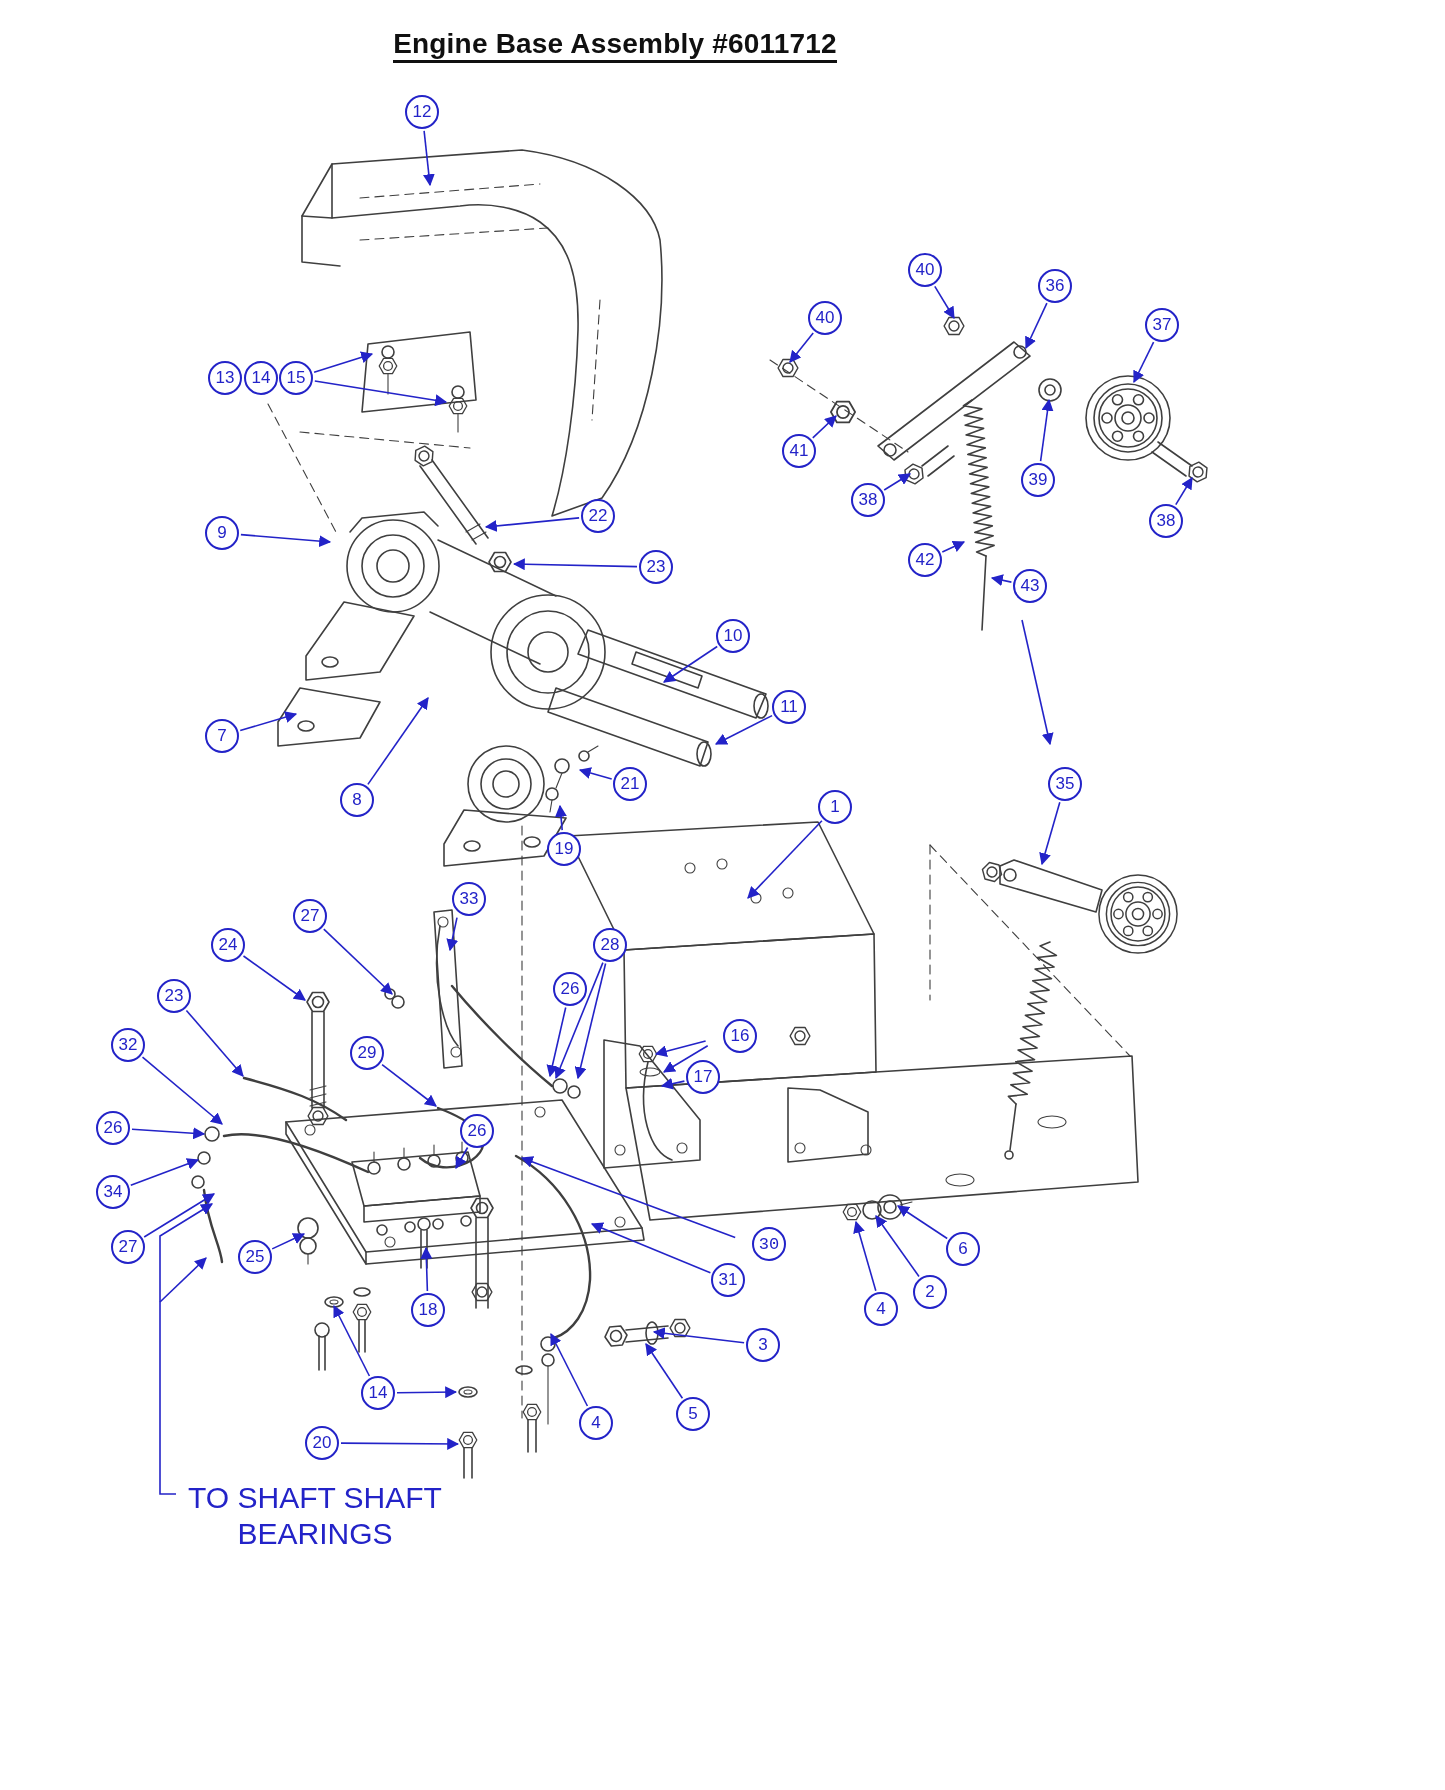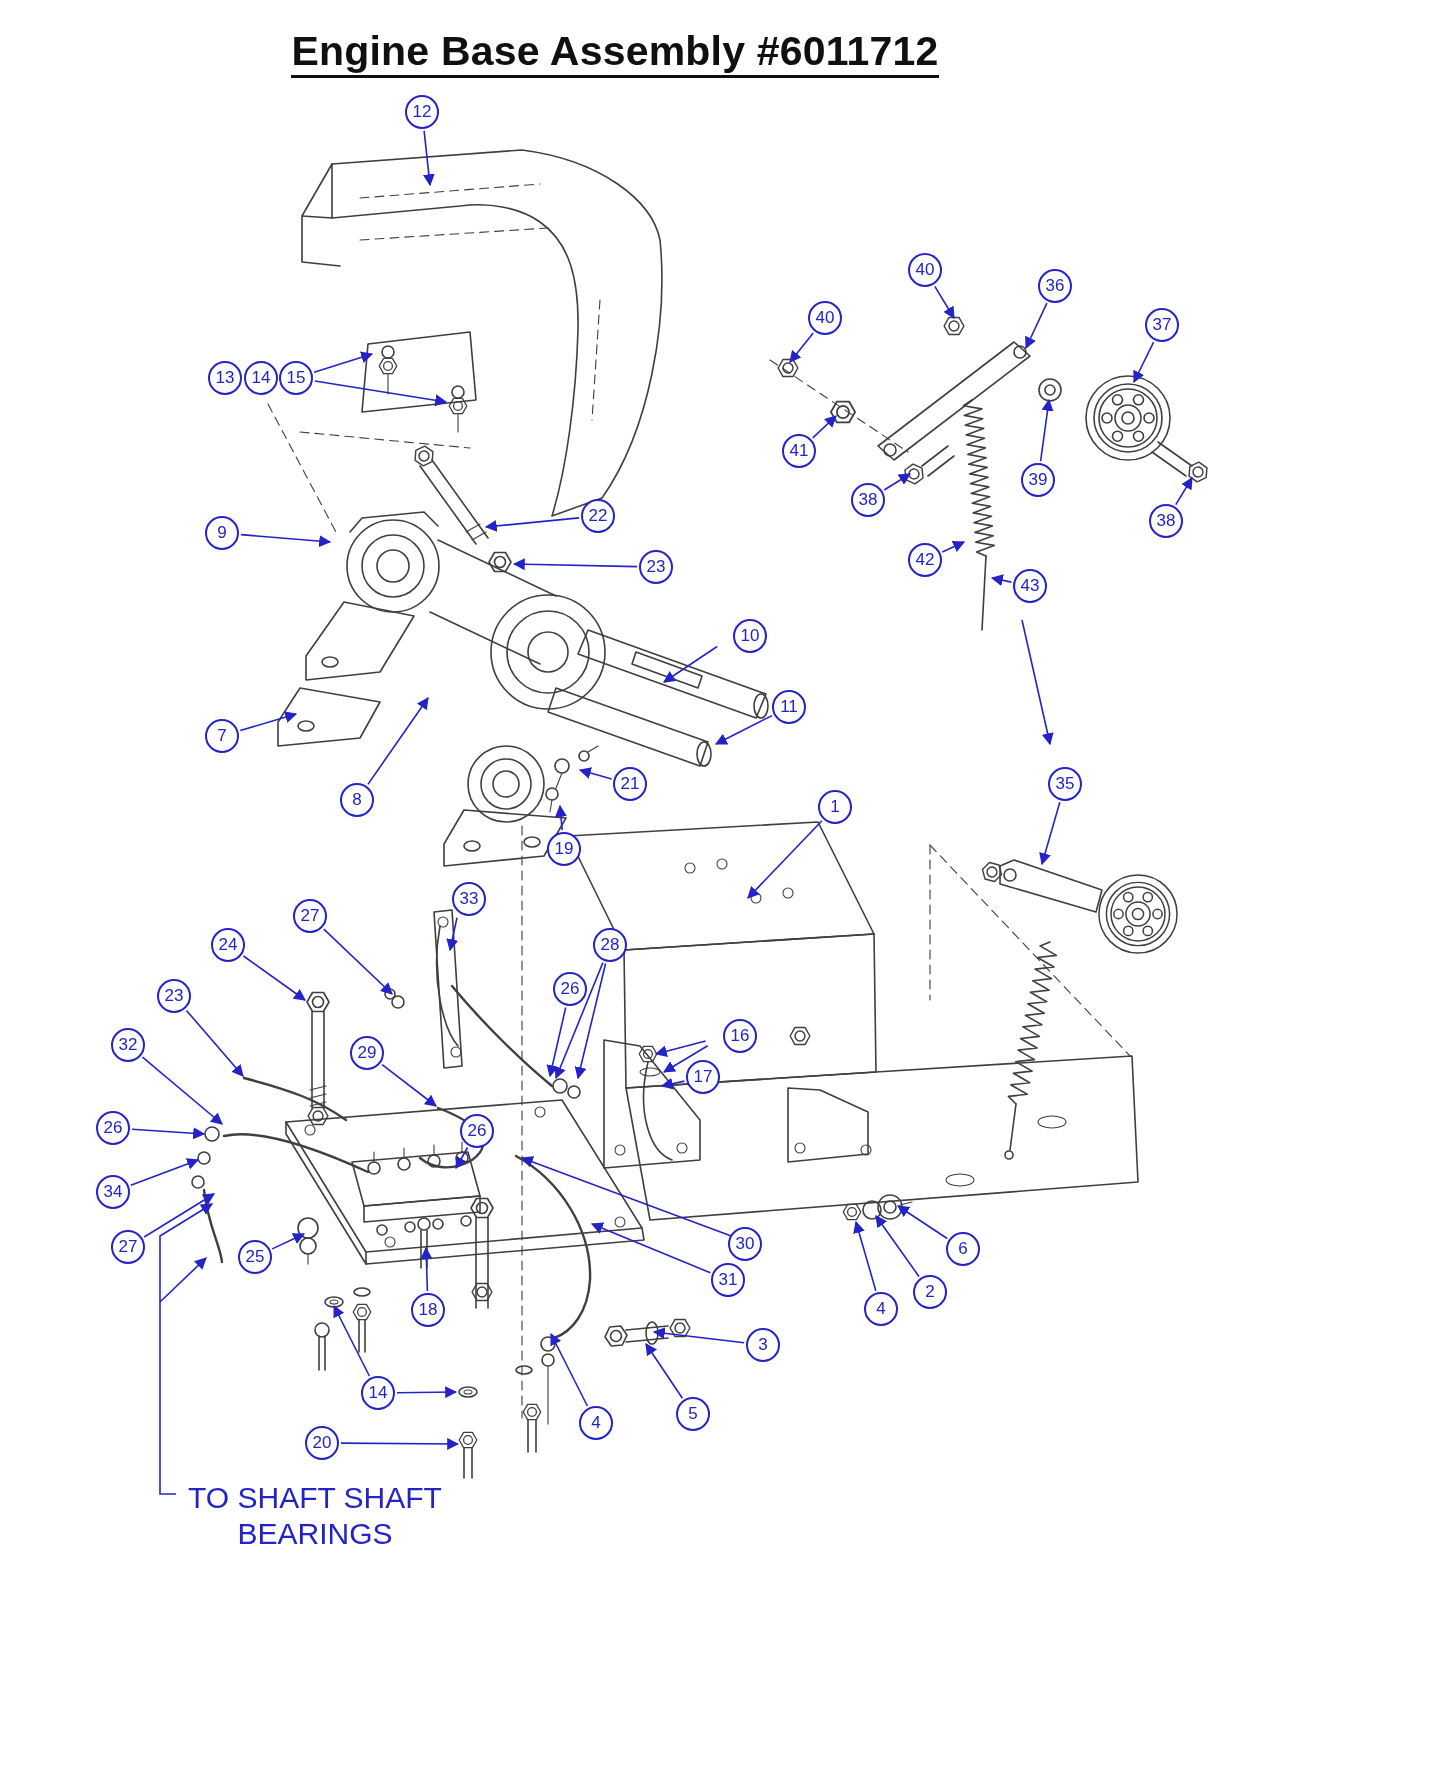--- a/index.html
+++ b/index.html
@@ -1,19 +1,19 @@
 <!DOCTYPE html>
 <html style="--blue: #2323c8;"><head>
 <meta charset="utf-8">
 <style>
   html,body{margin:0;padding:0;background:#ffffff;}
   body{font-family:"Liberation Sans", sans-serif;}
   .page{position:relative;width:1445px;height:1790px;background:#fff;overflow:hidden;}
   .title{position:absolute;top:28px;left:0;width:1230px;text-align:center;
-         font-size:41px;font-weight:bold;color:#101010;letter-spacing:.2px;}
+         font-size:28px;font-weight:bold;color:#101010;letter-spacing:.2px;}
   .title span{border-bottom:3px solid #101010;padding-bottom:1px;}
   svg.layer{position:absolute;left:0;top:0;}
   .part{stroke:#3f3f3f;stroke-width:1.6;fill:none;stroke-linecap:round;stroke-linejoin:round;}
   .part.thin{stroke-width:1.1;}
   .part.hose{stroke-width:2.4;}
   .dashed{stroke-dasharray:9 6;}
   .blue-line{stroke:var(--blue,#2323c8);stroke-width:1.6;fill:none;}
   .callout{position:absolute;width:34px;height:34px;border:2.4px solid var(--blue,#2323c8);
            border-radius:50%;background:#fff;color:var(--blue,#2323c8);font-size:17px;
            display:flex;align-items:center;justify-content:center;box-sizing:border-box;z-index:5;}
@@ -325,21 +325,21 @@
   </svg>
 
   <div id="callout-layer">
       <div class="callout" style="left: 405px; top: 95px;">12</div>
       <div class="callout" style="left: 208px; top: 361px;">13</div>
       <div class="callout" style="left: 244px; top: 361px;">14</div>
       <div class="callout" style="left: 279px; top: 361px;">15</div>
       <div class="callout" style="left: 581px; top: 499px;">22</div>
       <div class="callout" style="left: 205px; top: 516px;">9</div>
       <div class="callout" style="left: 639px; top: 550px;">23</div>
-      <div class="callout" style="left: 716px; top: 619px; margin-left: 17px;">10</div>
+      <div class="callout" style="left: 716px; top: 619px;">10</div>
       <div class="callout" style="left: 772px; top: 690px;">11</div>
       <div class="callout" style="left: 205px; top: 719px;">7</div>
       <div class="callout" style="left: 340px; top: 783px;">8</div>
       <div class="callout" style="left: 613px; top: 767px;">21</div>
       <div class="callout" style="left: 547px; top: 832px;">19</div>
       <div class="callout" style="left: 908px; top: 253px;">40</div>
       <div class="callout" style="left: 1038px; top: 269px;">36</div>
       <div class="callout" style="left: 808px; top: 301px;">40</div>
       <div class="callout" style="left: 1145px; top: 308px;">37</div>
       <div class="callout" style="left: 782px; top: 434px;">41</div>
@@ -358,21 +358,21 @@
       <div class="callout" style="left: 553px; top: 972px;">26</div>
       <div class="callout" style="left: 111px; top: 1028px;">32</div>
       <div class="callout" style="left: 350px; top: 1036px;">29</div>
       <div class="callout" style="left: 723px; top: 1019px;">16</div>
       <div class="callout" style="left: 686px; top: 1060px;">17</div>
       <div class="callout" style="left: 96px; top: 1111px;">26</div>
       <div class="callout" style="left: 460px; top: 1114px;">26</div>
       <div class="callout" style="left: 96px; top: 1175px;">34</div>
       <div class="callout" style="left: 111px; top: 1230px;">27</div>
       <div class="callout" style="left: 238px; top: 1240px;">25</div>
-      <div class="callout" style="left: 728px; top: 1227px;">30</div>
+      <div class="callout" style="left: 752px; top: 1227px; font-family: Liberation Mono, monospace;">30</div>
       <div class="callout" style="left: 711px; top: 1263px;">31</div>
       <div class="callout" style="left: 411px; top: 1293px;">18</div>
       <div class="callout" style="left: 946px; top: 1232px;">6</div>
       <div class="callout" style="left: 913px; top: 1275px;">2</div>
       <div class="callout" style="left: 864px; top: 1292px;">4</div>
       <div class="callout" style="left: 361px; top: 1376px;">14</div>
       <div class="callout" style="left: 746px; top: 1328px;">3</div>
       <div class="callout" style="left: 676px; top: 1397px;">5</div>
       <div class="callout" style="left: 579px; top: 1406px;">4</div>
       <div class="callout" style="left: 305px; top: 1426px;">20</div>

